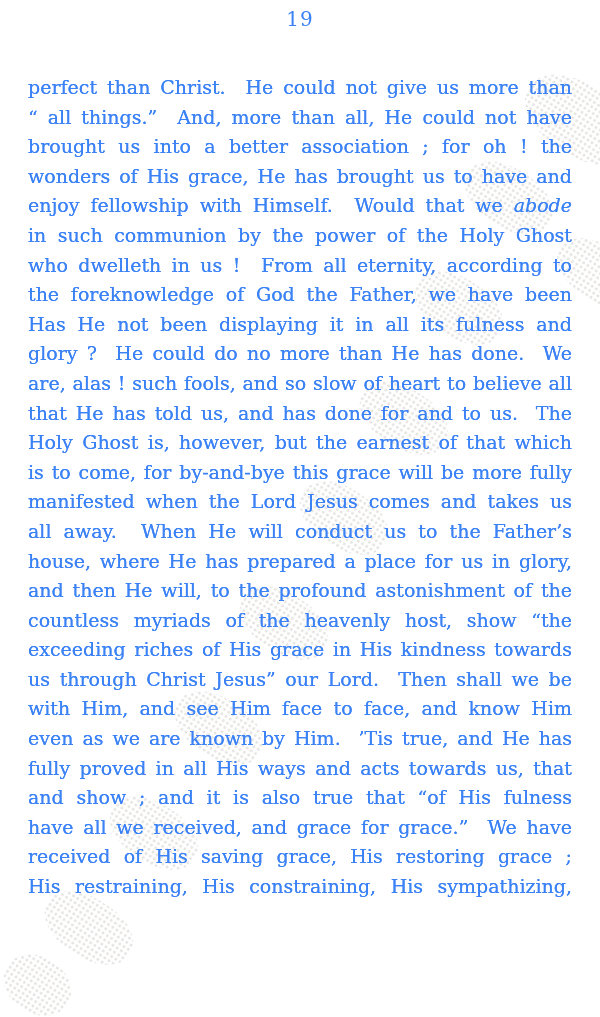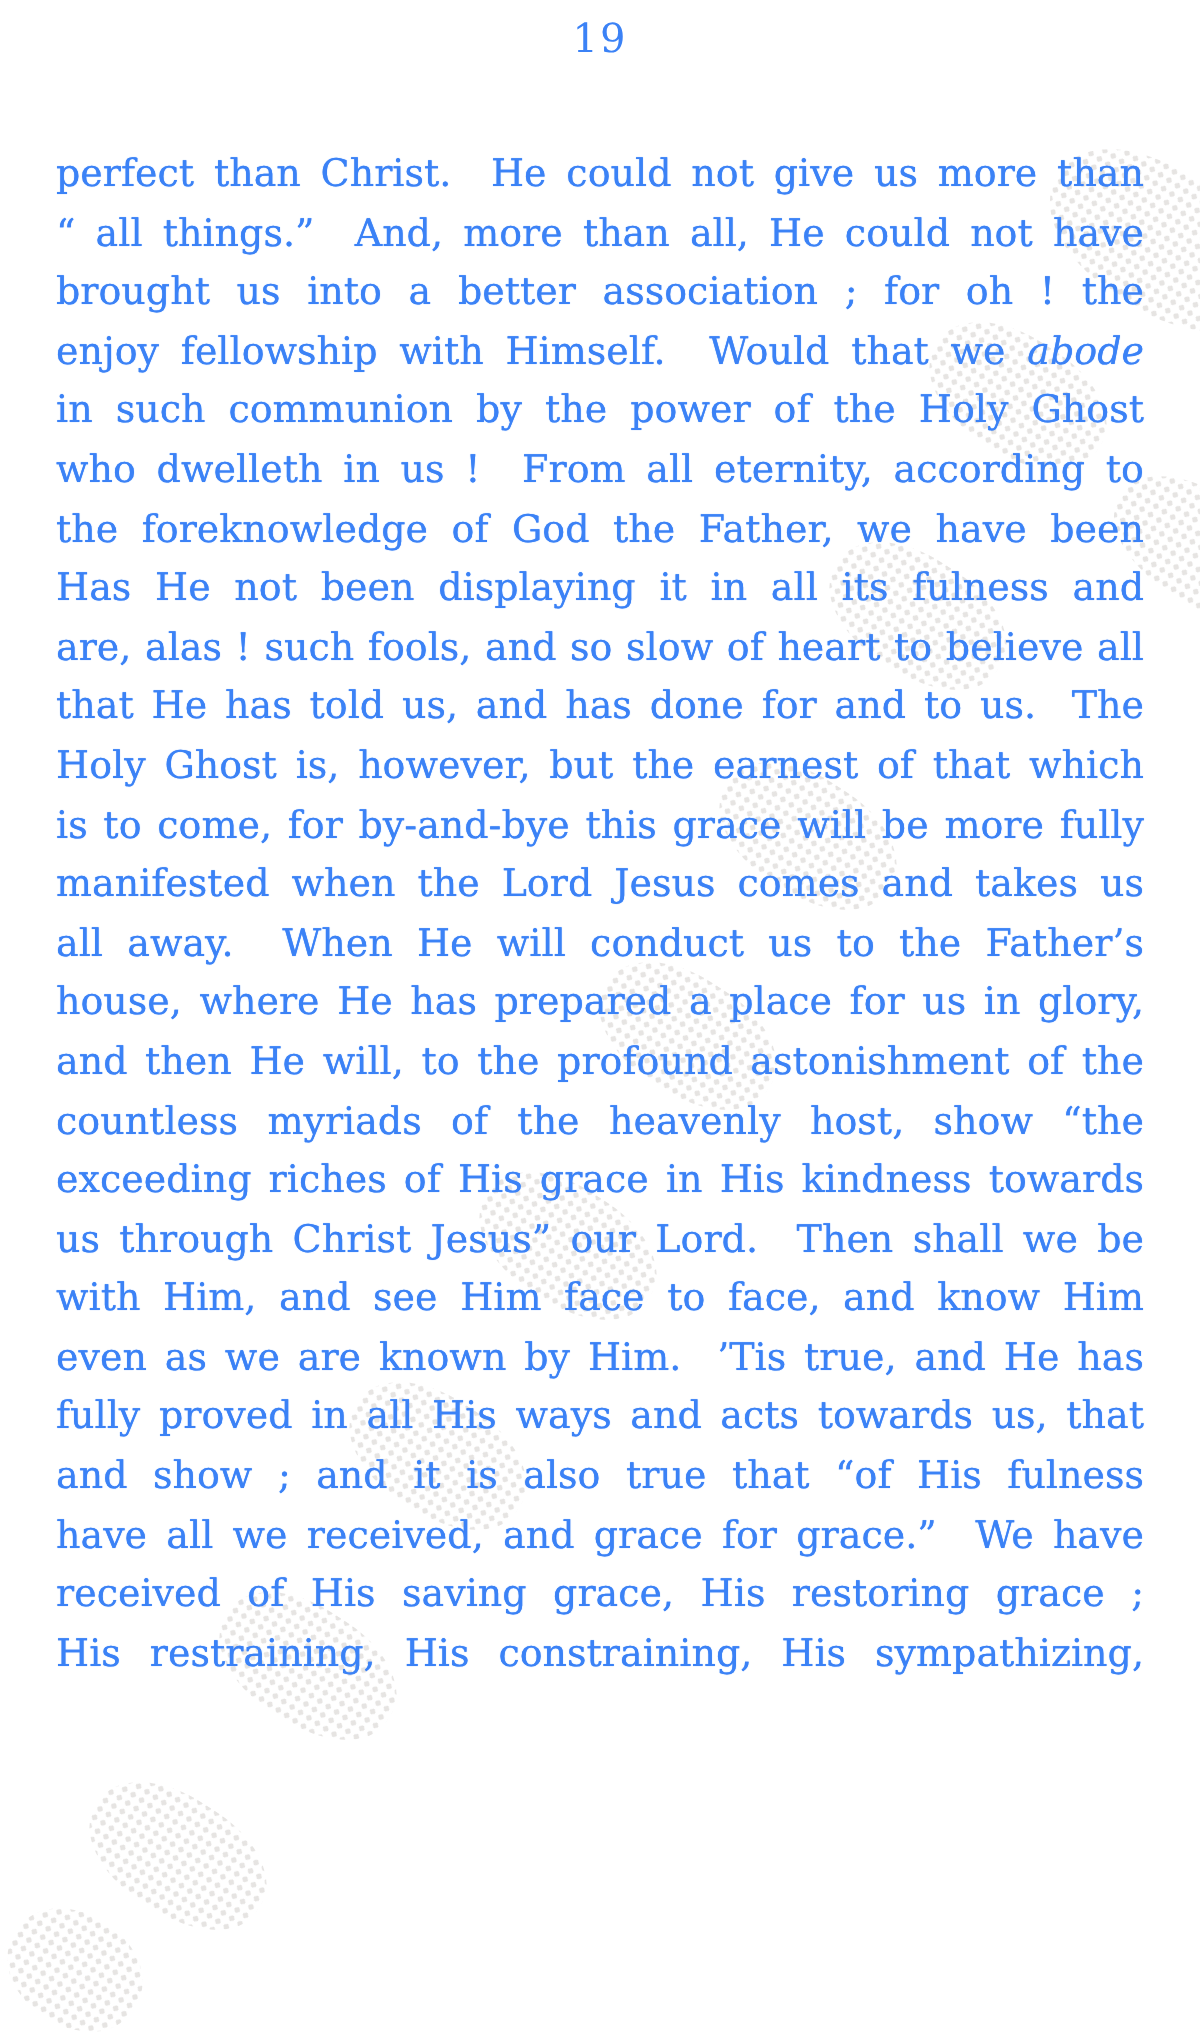--- a/index.html
+++ b/index.html
@@ -77,25 +77,27 @@
     <div class="wm-blob" style="left:60px;top:880px;width:58px;height:96px;"></div>
     <div class="wm-blob" style="left:10px;top:950px;width:55px;height:70px;"></div>
   </div>
 
   <div class="folio">19</div>
 
   <div class="text-block">
       <div class="line"><span>perfect than Christ.  He could not give us more than</span></div>
       <div class="line"><span>“ all things.”  And, more than all, He could not have</span></div>
       <div class="line"><span>brought us into a better association ; for oh ! the</span></div>
+      <div class="line"><span>wonders of His grace, He has brought us to have and</span></div>
       <div class="line"><span>enjoy fellowship with Himself.  Would that we </span><span class="italic">abode</span></div>
       <div class="line"><span>in such communion by the power of the Holy Ghost</span></div>
       <div class="line"><span>who dwelleth in us !  From all eternity, according to</span></div>
       <div class="line"><span>the foreknowledge of God the Father, we have been</span></div>
       <div class="line"><span>Has He not been displaying it in all its fulness and</span></div>
+      <div class="line"><span>glory ?  He could do no more than He has done.  We</span></div>
       <div class="line"><span>are, alas ! such fools, and so slow of heart to believe all</span></div>
       <div class="line"><span>that He has told us, and has done for and to us.  The</span></div>
       <div class="line"><span>Holy Ghost is, however, but the earnest of that which</span></div>
       <div class="line"><span>is to come, for by-and-bye this grace will be more fully</span></div>
       <div class="line"><span>manifested when the Lord Jesus comes and takes us</span></div>
       <div class="line"><span>all away.  When He will conduct us to the Father’s</span></div>
       <div class="line"><span>house, where He has prepared a place for us in glory,</span></div>
       <div class="line"><span>and then He will, to the profound astonishment of the</span></div>
       <div class="line"><span>countless myriads of the heavenly host, show “the</span></div>
       <div class="line"><span>exceeding riches of His grace in His kindness towards</span></div>

